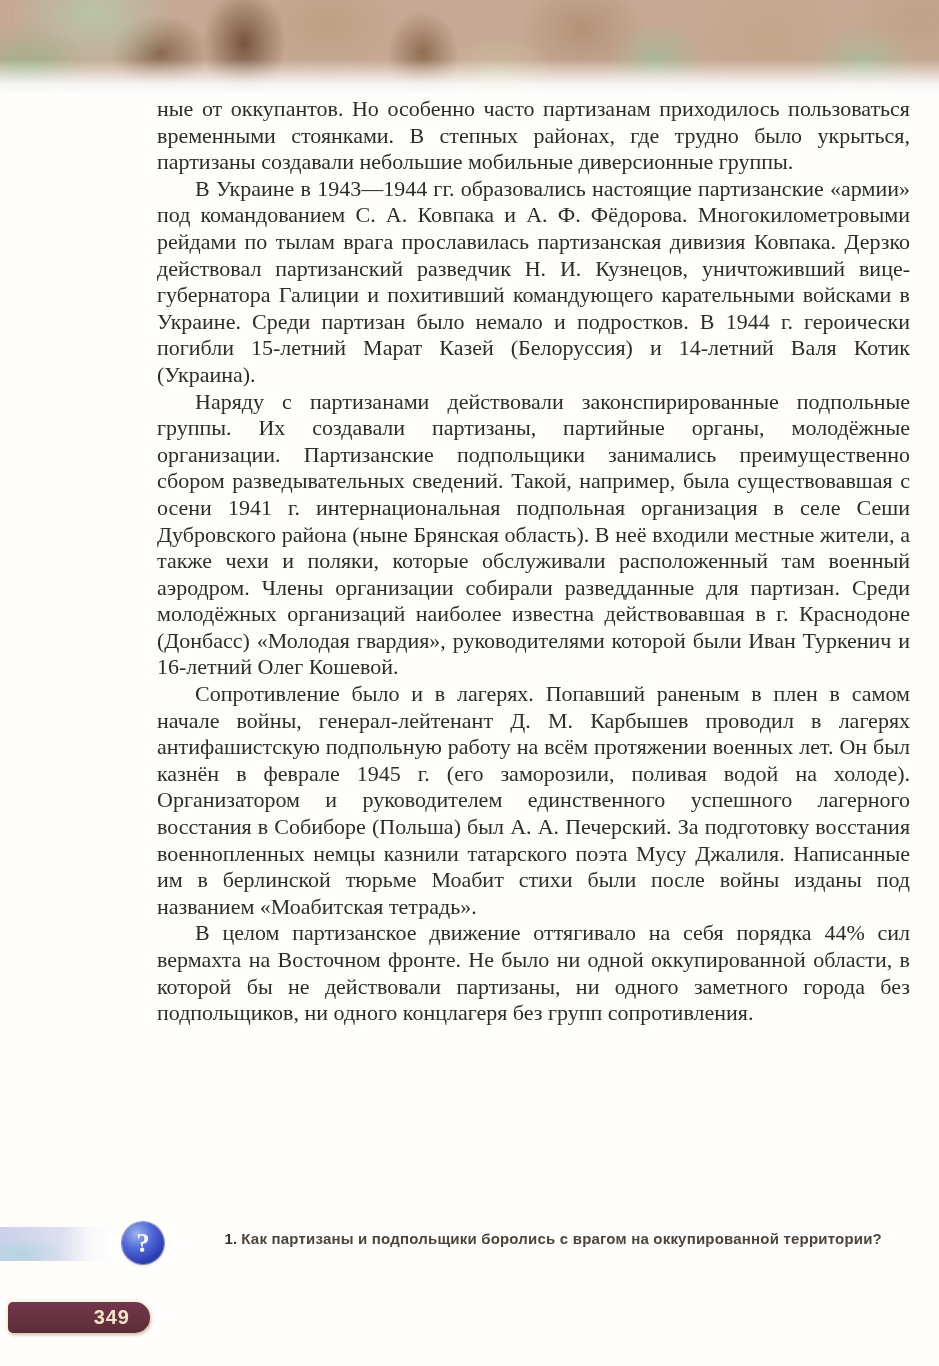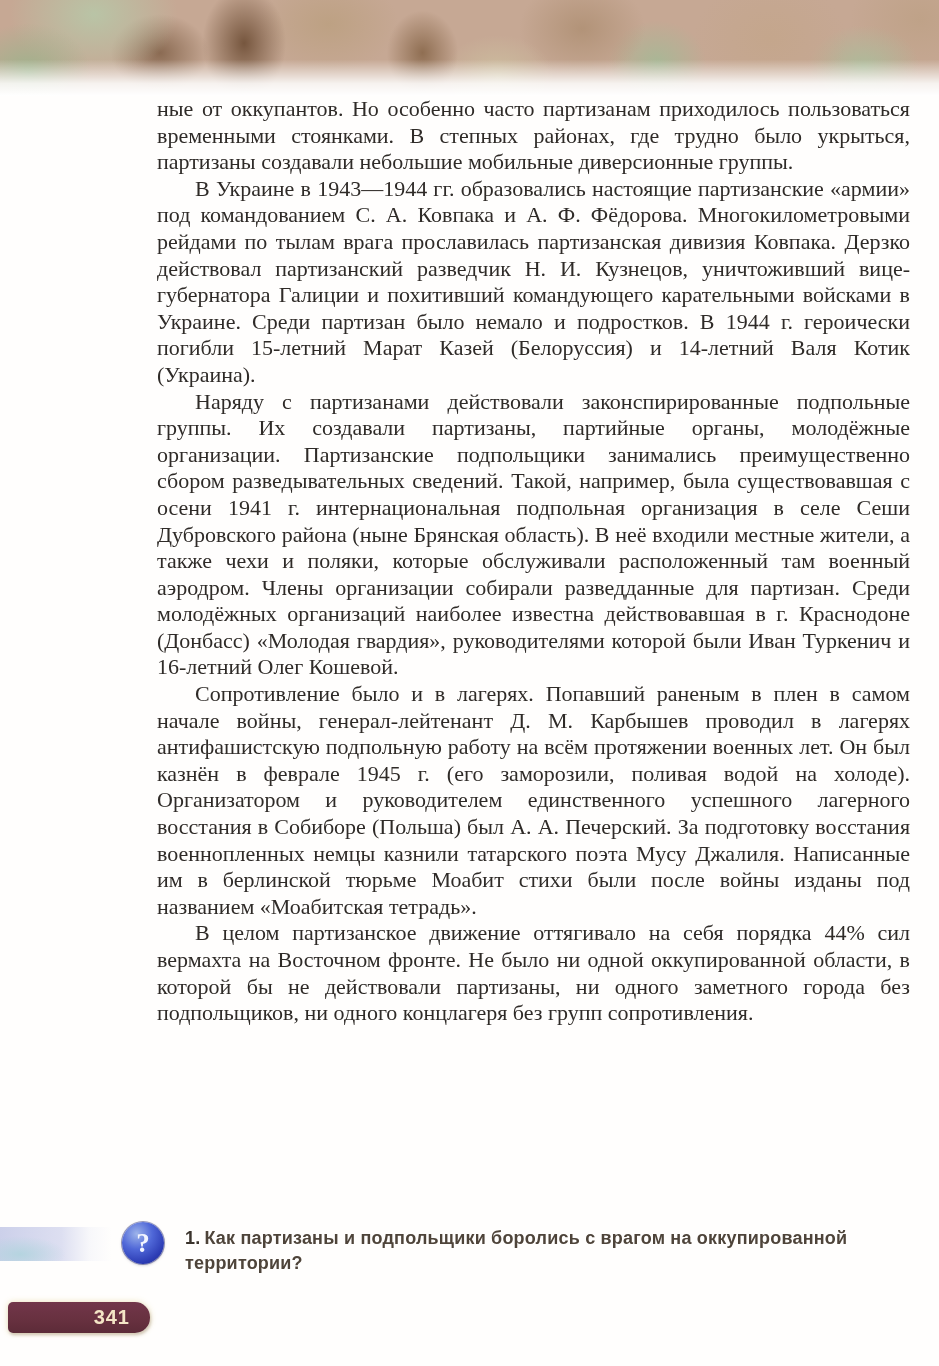--- a/index.html
+++ b/index.html
@@ -99,26 +99,26 @@
     font-weight: bold;
     font-size: 27px;
     line-height: 42px;
     text-align: center;
   }
   .question-text {
     margin-left: 21px;
     padding-top: 6px;
     width: 700px;
     font-family: "Liberation Sans", sans-serif;
-    font-size: 18px;
+    font-size: 15px;
     line-height: 25px;
     font-weight: bold;
     letter-spacing: 0.2px;
     color: #4e443a;
-    text-align: left;
+    text-align: right;
   }
   .question-number {
     color: #3a332c;
     margin-right: 4px;
   }
 
   
   .page-badge {
     position: absolute;
     left: 8px;
@@ -160,16 +160,16 @@
   <div class="question-row">
     <div class="question-icon">
       <span>?</span>
     </div>
     <div class="question-text">
       <span class="question-number">1.</span><span>Как партизаны и подпольщики боролись с врагом на оккупированной территории?</span>
     </div>
   </div>
 
   <div class="page-badge">
-    <span>341</span>
+    <span>349</span>
   </div>
 
 </div>
 
 </body></html>

